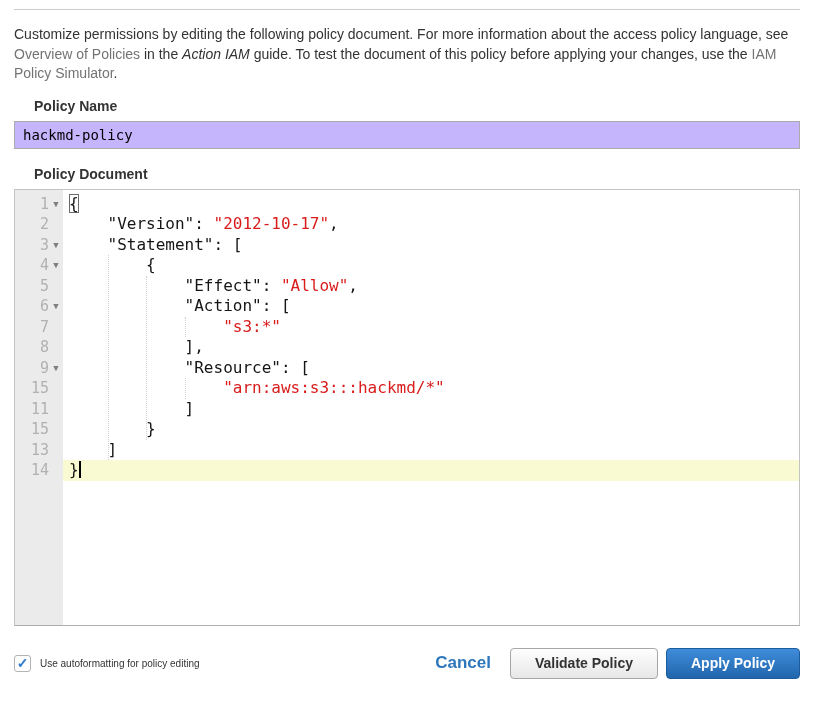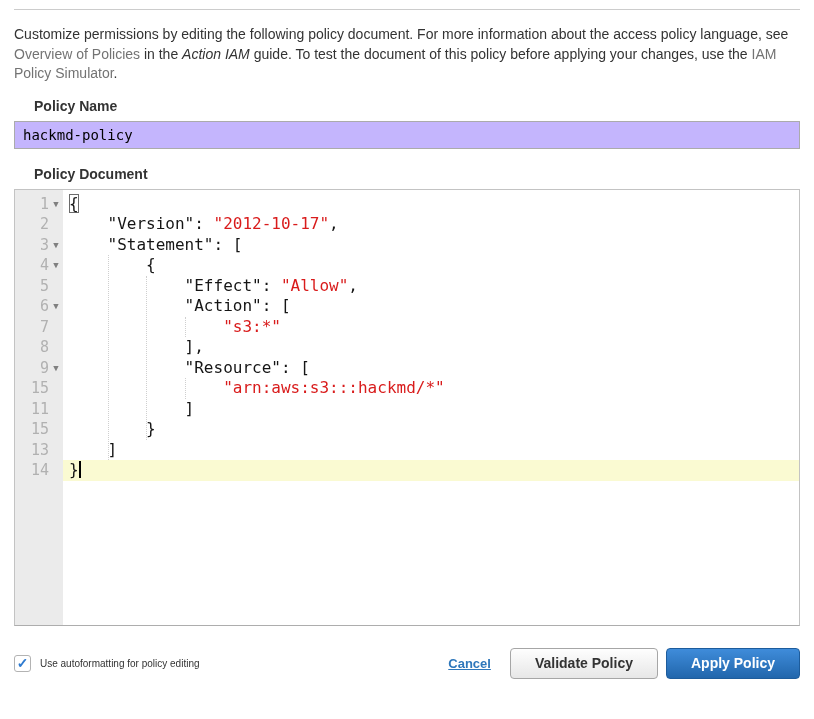--- a/index.html
+++ b/index.html
@@ -57,21 +57,21 @@
   .footer-left { display: flex; align-items: center; flex: 1; }
   .checkbox {
     width: 17px; height: 17px; border: 1px solid #b3b3b3; border-radius: 3px;
     background: #fff; display: inline-flex; align-items: center; justify-content: center;
     cursor: pointer;
   }
   .checkbox .check { color: #2e7bd0; font-size: 14px; font-weight: bold; line-height: 1; margin-top: -1px; }
   .checkbox-label { margin-left: 9px; font-size: 10px; color: #333; }
 
   .footer-right { display: flex; align-items: center; }
-  .cancel-link { color: #2e77bb; font-size: 13px; font-weight: bold; margin-right: 19px; cursor: pointer; text-decoration: underline; }
+  .cancel-link { color: #2e77bb; font-size: 17px; font-weight: bold; margin-right: 19px; cursor: pointer; }
   .btn {
     height: 31px; border-radius: 4px; font-size: 14px; font-weight: bold;
     padding: 0 24px; cursor: pointer; font-family: "Liberation Sans", sans-serif;
   }
   .btn-secondary {
     background: linear-gradient(#fefefe, #e7e7e7);
     border: 1px solid #a6a6a6; color: #333; margin-right: 8px;
   }
   .btn-primary {
     background: linear-gradient(#3f8cda, #2166ac);

